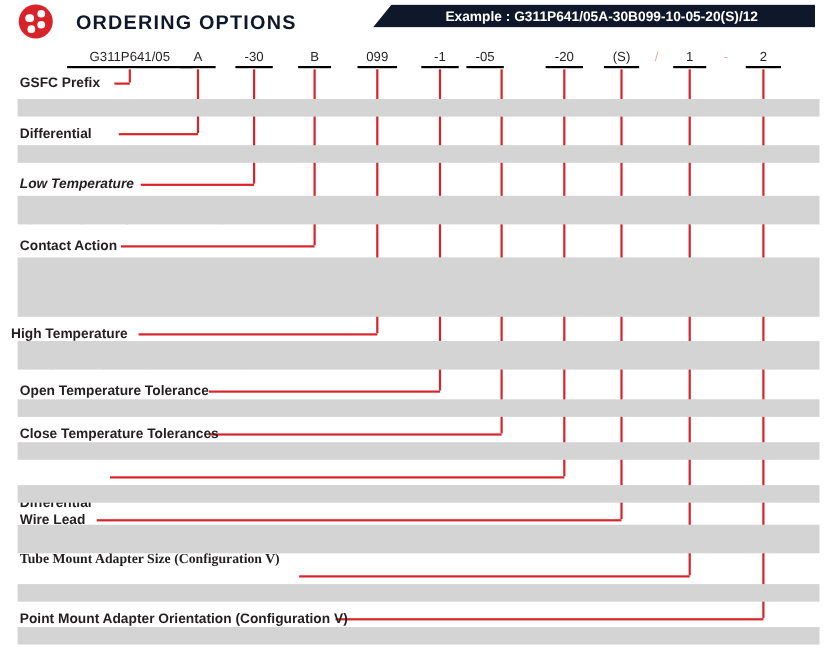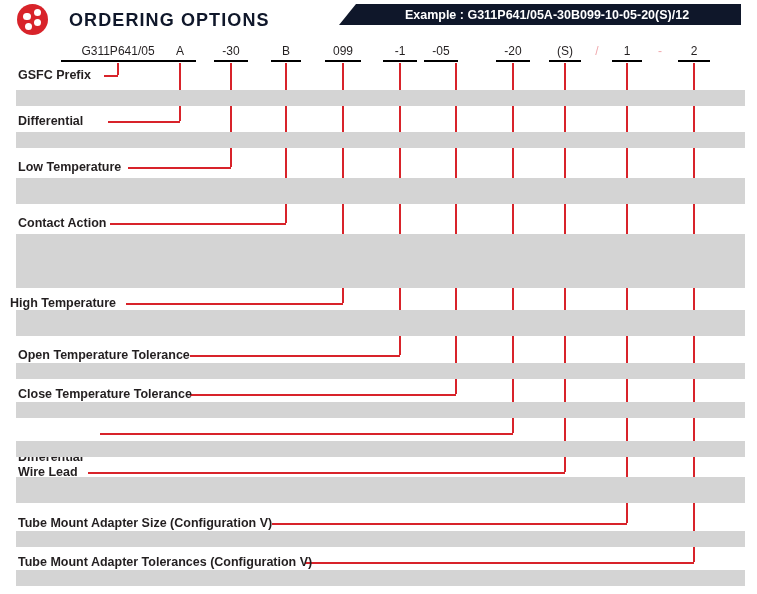--- a/index.html
+++ b/index.html
@@ -170,46 +170,46 @@
     <div class="vline" style="left: 693.2px; top: 63px; height: 499px;"></div>
     <div class="hline" style="left: 305px; top: 562px; width: 389px;"></div>
   </div>
 
 <div id="content">
     <div class="section-label" style="left: 18px; top: 68px;">GSFC Prefix</div>
     <div class="band" style="top: 90px; height: 16px;"></div>
     <div class="section-label" style="left: 18px; top: 114px;">Differential</div>
     <div class="desc" style="left: 18px; top: 136px;">See Dimensions</div>
     <div class="band" style="top: 132px; height: 16px;"></div>
-    <div class="section-label" style="left: 18px; top: 160px;">Low Temperature</div>
+    <div class="section-label" style="left: 18px; top: 160px; font-style: italic;">Low Temperature</div>
     <div class="desc" style="left: 18px; top: 182px;">The low temperature operating point (°F) shall be designated by 3
 digits. For negative temperatures, the first digit shall be a minus (-).</div>
     <div class="band" style="top: 178px; height: 26px;"></div>
     <div class="section-label" style="left: 18px; top: 216px;">Contact Action</div>
     <div class="desc" style="left: 18px; top: 237px;"><b>A</b> <span>Open on rise, silver contacts</span></div>
     <div class="desc" style="left: 18px; top: 249.6px;"><b>B</b> <span>Close on rise, silver contacts</span></div>
     <div class="desc" style="left: 18px; top: 262.2px;"><b>C</b> <span>Open on rise, gold contacts (low level)</span></div>
     <div class="desc" style="left: 18px; top: 274.8px;"><b>D</b> <span>Close on rise, gold contacts (low level)</span></div>
     <div class="band" style="top: 234px; height: 54px;"></div>
     <div class="section-label" style="left: 10px; top: 296px;">High Temperature</div>
     <div class="desc" style="left: 18px; top: 314px;">The high temperature operating point (°F) shall be designated
 by 3 digits. For negative temperatures, the first digit shall be a minus (-).</div>
     <div class="band" style="top: 310px; height: 26px;"></div>
     <div class="section-label" style="left: 18px; top: 348px;">Open Temperature Tolerance</div>
     <div class="desc" style="left: 18px; top: 367px;">Use Table Temperature Differential and Set Point Tolerances</div>
     <div class="band" style="top: 363px; height: 16px;"></div>
-    <div class="section-label" style="left: 18px; top: 387px;">Close Temperature Tolerance</div>
+    <div class="section-label" style="left: 18px; top: 387px;">Close Temperature Tolerances</div>
     <div class="desc" style="left: 18px; top: 406px;">Use Table Temperature Differential and Set Point Tolerances</div>
     <div class="band" style="top: 402px; height: 16px;"></div>
     <div class="section-label" style="left: 18px; top: 450px;">Differential</div>
     <div class="desc" style="left: 18px; top: 445px;">Use Table Temperature Differential and Set Point Tolerances</div>
     <div class="band" style="top: 441px; height: 16px;"></div>
     <div class="section-label" style="left: 18px; top: 465px;">Wire Lead</div>
     <div class="desc" style="left: 18px; top: 481px;">Omit if leads not required.
 See table shown below</div>
     <div class="band" style="top: 477px; height: 26px;"></div>
-    <div class="section-label" style="left: 18px; top: 516px;">Tube Mount Adapter Size (Configuration V)</div>
+    <div class="section-label" style="left: 18px; top: 501px; font-family: Liberation Serif, serif;">Tube Mount Adapter Size (Configuration V)</div>
     <div class="desc" style="left: 18px; top: 535px;">See table shown below</div>
     <div class="band" style="top: 531px; height: 16px;"></div>
-    <div class="section-label" style="left: 18px; top: 555px;">Tube Mount Adapter Tolerances (Configuration V)</div>
+    <div class="section-label" style="left: 18px; top: 555px;">Point Mount Adapter Orientation (Configuration V)</div>
     <div class="desc" style="left: 18px; top: 574px;">See table shown below</div>
     <div class="band" style="top: 570px; height: 16px;"></div>
   </div>
 
 </body></html>

